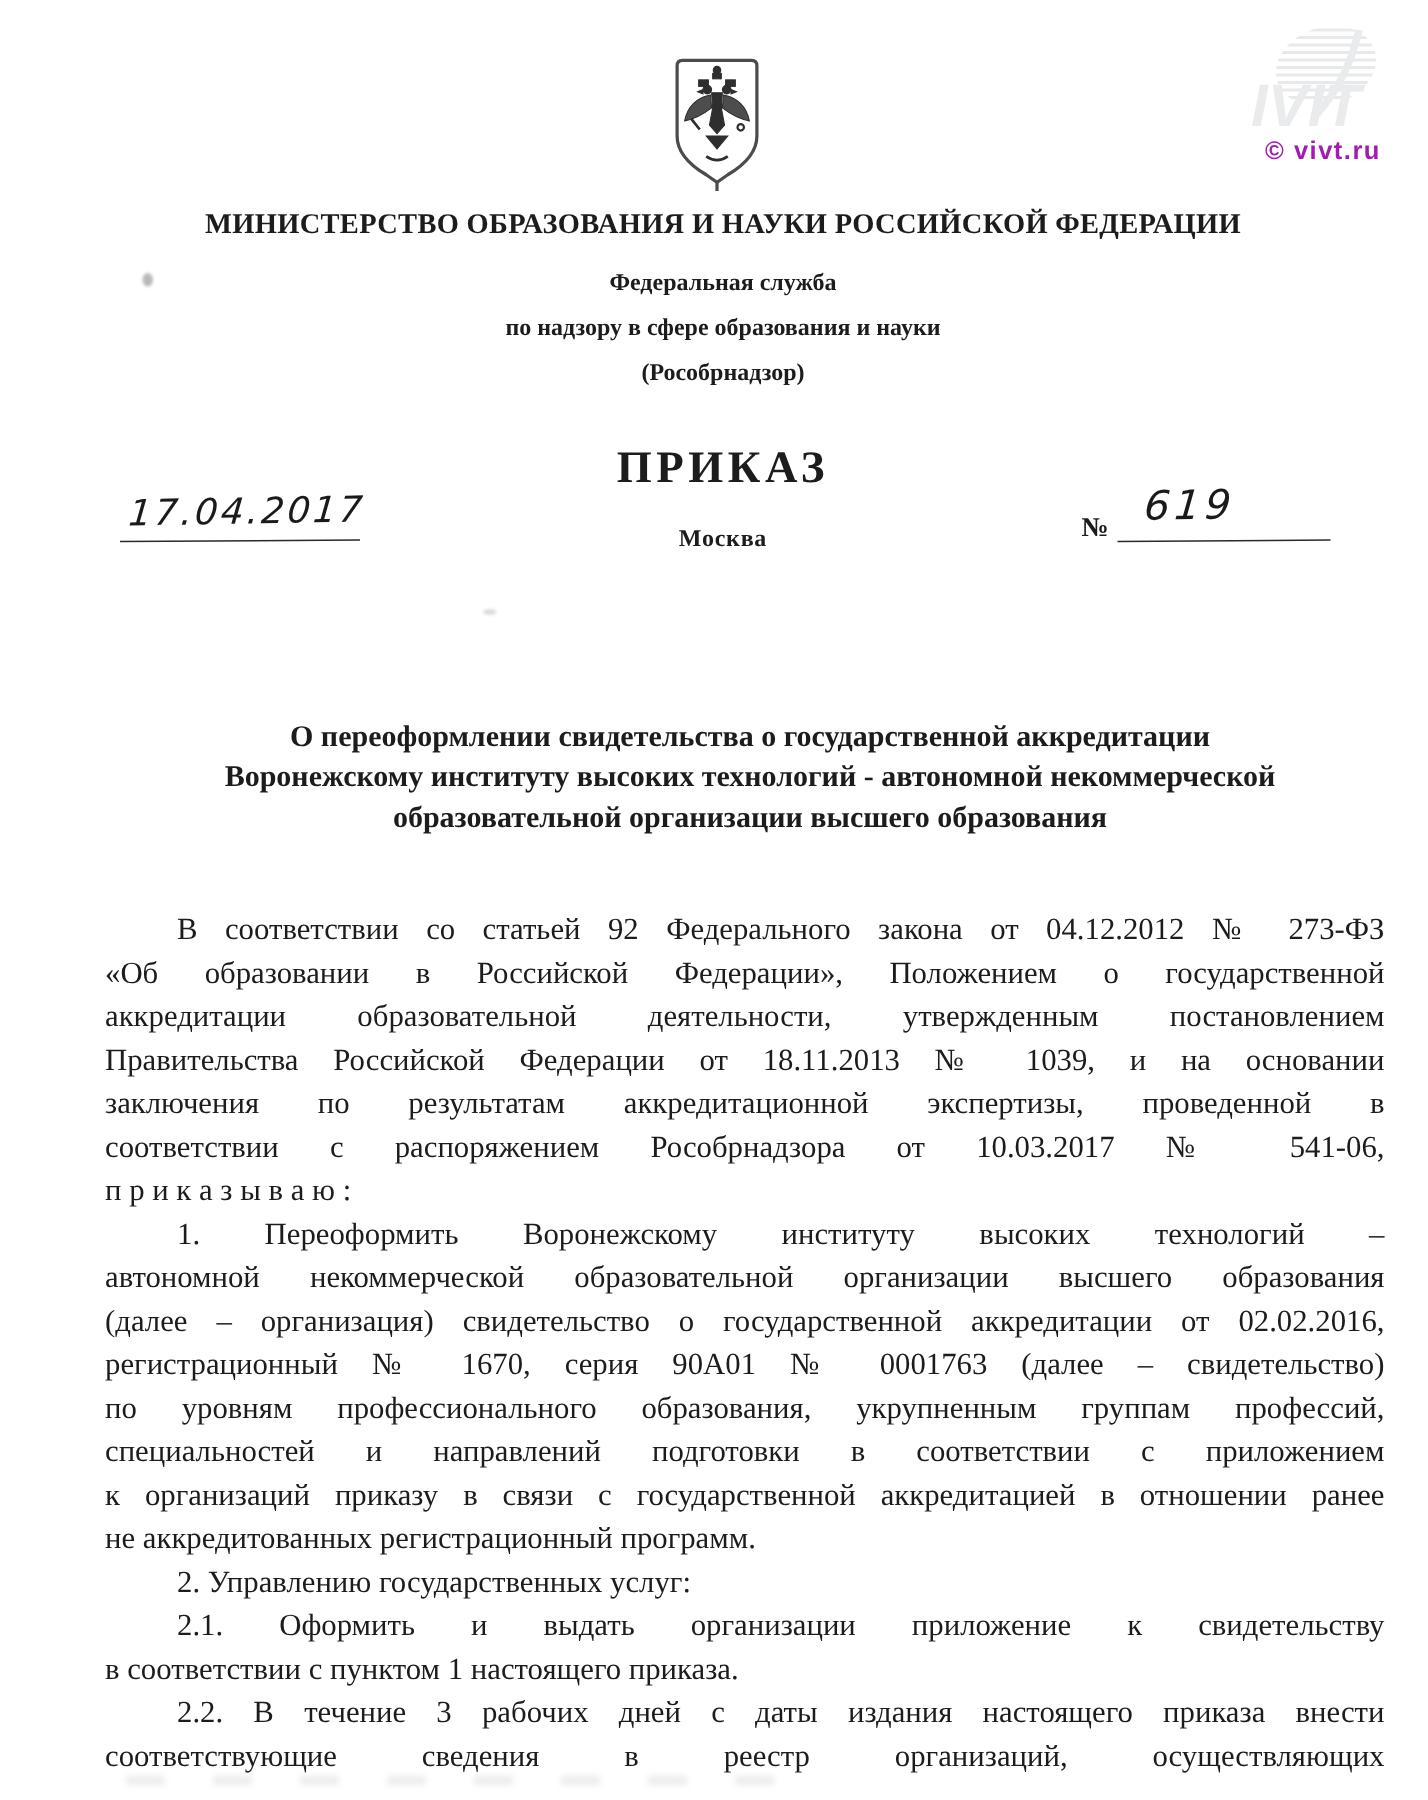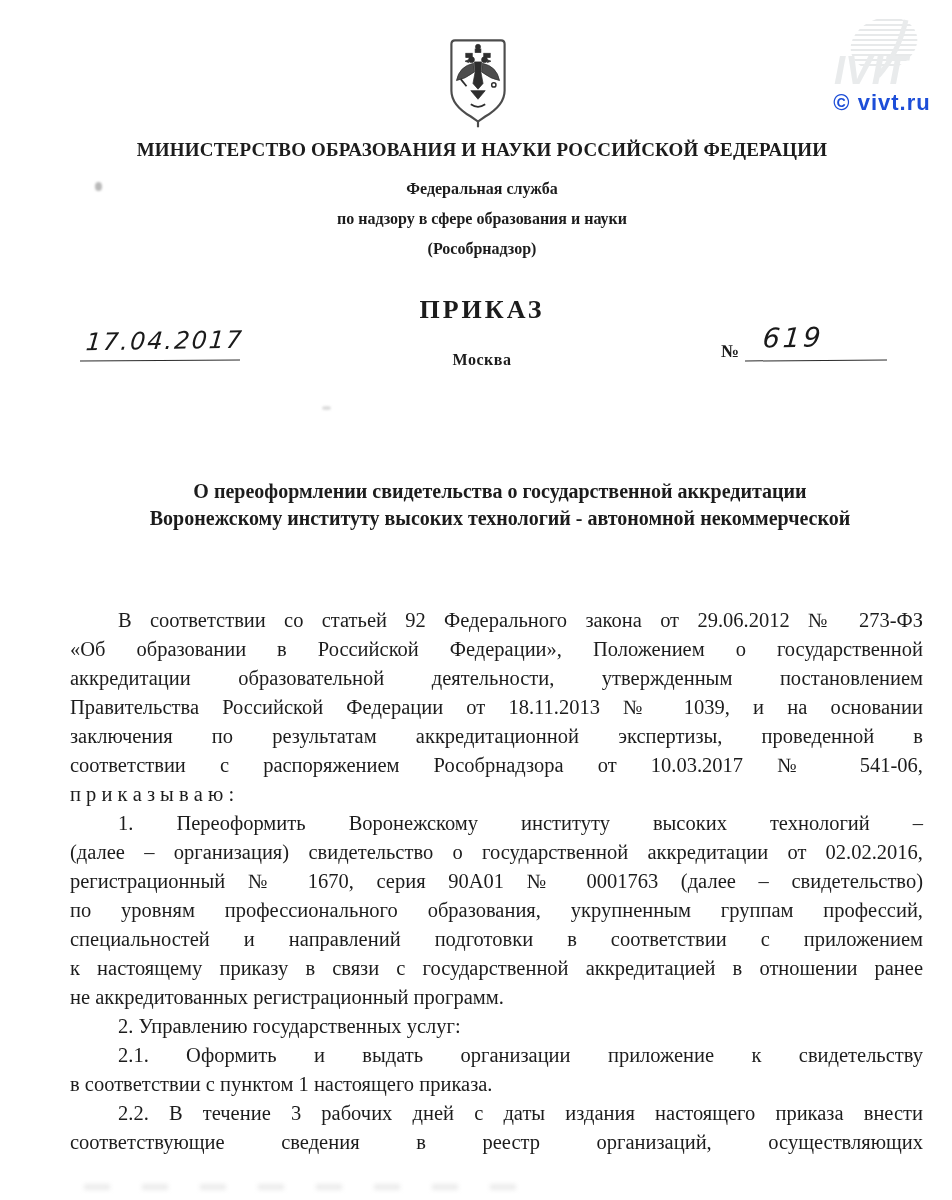--- a/index.html
+++ b/index.html
@@ -5,31 +5,31 @@
   html,body{margin:0;padding:0;background:#777;}
   .page{
     position:relative;width:952px;height:1200px;margin:0 auto;
     background:#ffffff;overflow:hidden;color:#1c1c1c;
     font-family:"Liberation Serif","DejaVu Serif",serif;
     text-decoration:underline;
   }
   
   .wm{position:absolute;top:14px;right:0;width:140px;text-align:center;pointer-events:none;}
   .wm-copy{font-family:"Liberation Sans","DejaVu Sans",sans-serif;
-    font-size:22px;font-weight:bold;color:#1d4ed8;letter-spacing:1px;margin-top:-6px;}
+    font-size:17px;font-weight:bold;color:#a21caf;letter-spacing:1px;margin-top:-6px;}
   
   .crest{position:absolute;left:441px;top:36px;width:74px;height:92px;}
   
   .hdr{position:absolute;left:12px;top:0;width:940px;text-align:center;}
   .ministry{position:absolute;left:0;top:139px;width:100%;
     font-size:19px;font-weight:bold;letter-spacing:.2px;}
   .svc{position:absolute;left:0;top:174px;width:100%;
     font-size:16px;font-weight:bold;line-height:30px;}
   .prikaz{position:absolute;left:0;top:295px;width:100%;
-    font-size:26px;font-weight:bold;letter-spacing:3px;}
+    font-size:30px;font-weight:bold;letter-spacing:3px;}
   .city{position:absolute;left:0;top:351px;width:100%;
     font-size:16px;font-weight:bold;letter-spacing:.5px;}
   
   .hand{font-family:"DejaVu Sans",sans-serif;font-style:italic;color:#1a1a1a;}
   .date-hw{position:absolute;left:86px;top:327px;font-size:24px;letter-spacing:2px;
     transform:skewX(-6deg) rotate(-1deg);}
   .date-line{position:absolute;left:80px;top:360px;width:160px;
     border-top:1.6px solid #2a2a2a;transform:rotate(-.4deg);}
   .no-sign{position:absolute;left:721px;top:341px;font-size:18px;font-weight:bold;}
   .no-hw{position:absolute;left:763px;top:322px;font-size:27px;letter-spacing:3px;
@@ -119,36 +119,38 @@
 
   <div class="hand date-hw">17.04.2017</div>
   <div class="date-line"></div>
   <div class="no-sign">№</div>
   <div class="hand no-hw">619</div>
   <div class="no-line"></div>
 
   <div class="title">
     <div>О переоформлении свидетельства о государственной аккредитации</div>
     <div>Воронежскому институту высоких технологий - автономной некоммерческой</div>
+    <div>образовательной организации высшего образования</div>
   </div>
 
   <div class="body">
-      <div class="bline ind just">В соответствии со статьей 92 Федерального закона от 29.06.2012 № 273-ФЗ</div>
+      <div class="bline ind just">В соответствии со статьей 92 Федерального закона от 04.12.2012 № 273-ФЗ</div>
       <div class="bline just">«Об образовании в Российской Федерации», Положением о государственной</div>
       <div class="bline just">аккредитации образовательной деятельности, утвержденным постановлением</div>
       <div class="bline just">Правительства Российской Федерации от 18.11.2013 № 1039, и на основании</div>
       <div class="bline just">заключения по результатам аккредитационной экспертизы, проведенной в</div>
       <div class="bline just">соответствии с распоряжением Рособрнадзора от 10.03.2017 № 541-06,</div>
       <div class="bline">п р и к а з ы в а ю :</div>
       <div class="bline ind just">1. Переоформить Воронежскому институту высоких технологий –</div>
+      <div class="bline just">автономной некоммерческой образовательной организации высшего образования</div>
       <div class="bline just">(далее – организация) свидетельство о государственной аккредитации от 02.02.2016,</div>
       <div class="bline just">регистрационный № 1670, серия 90А01 № 0001763 (далее – свидетельство)</div>
       <div class="bline just">по уровням профессионального образования, укрупненным группам профессий,</div>
       <div class="bline just">специальностей и направлений подготовки в соответствии с приложением</div>
-      <div class="bline just">к настоящему приказу в связи с государственной аккредитацией в отношении ранее</div>
+      <div class="bline just">к организаций приказу в связи с государственной аккредитацией в отношении ранее</div>
       <div class="bline">не аккредитованных регистрационный программ.</div>
       <div class="bline ind">2.  Управлению государственных услуг:</div>
       <div class="bline ind just">2.1. Оформить и выдать организации приложение к свидетельству</div>
       <div class="bline">в соответствии с пунктом 1 настоящего приказа.</div>
       <div class="bline ind just">2.2. В течение 3 рабочих дней с даты издания настоящего приказа внести</div>
       <div class="bline just">соответствующие сведения в реестр организаций, осуществляющих</div>
     </div>
 
   <div class="speck" style="left:95px;top:182px;width:7px;height:9px;"></div>
   <div class="speck" style="left:322px;top:406px;width:9px;height:4px;opacity:.5;"></div>

